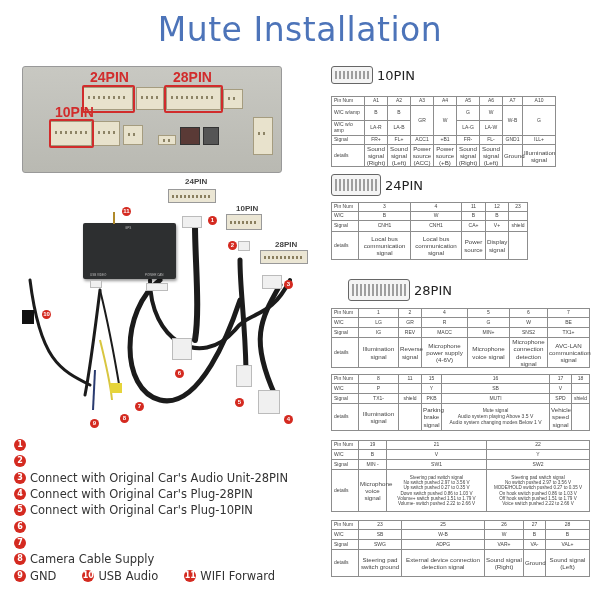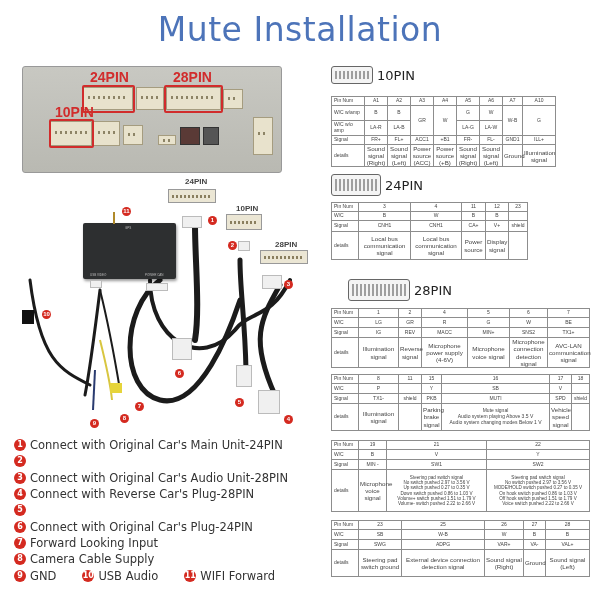--- a/index.html
+++ b/index.html
@@ -127,43 +127,41 @@
 <div class="badge" style="left:235px;top:398px;">5</div>
 <div class="badge" style="left:175px;top:369px;">6</div>
 <div class="badge" style="left:135px;top:402px;">7</div>
 <div class="badge" style="left:120px;top:414px;">8</div>
 <div class="badge" style="left:90px;top:419px;">9</div>
 <div class="badge" style="left:42px;top:310px;">10</div>
 
 <div class="legend">
   <div class="leg-row">
       <span class="num">1</span>
-      <span>Connect with Original Car's Main Unit-24PIN</span>
     </div>
   <div class="leg-row">
       <span class="num">2</span>
     </div>
   <div class="leg-row">
       <span class="num">3</span>
       <span>Connect with Original Car's Audio Unit-28PIN</span>
     </div>
   <div class="leg-row">
       <span class="num">4</span>
-      <span>Connect with Reverse Car's Plug-28PIN</span>
+      <span>Connect with Original Car's Plug-28PIN</span>
     </div>
   <div class="leg-row">
       <span class="num">5</span>
+      <span>Connect with Original Car's Plug-10PIN</span>
     </div>
   <div class="leg-row">
       <span class="num">6</span>
-      <span>Connect with Original Car's Plug-24PIN</span>
     </div>
   <div class="leg-row">
       <span class="num">7</span>
-      <span>Forward Looking Input</span>
     </div>
   <div class="leg-row">
       <span class="num">8</span>
       <span>Camera Cable Supply</span>
     </div>
   <div class="leg-row">
     <span class="item">
         <span class="num">9</span>
         <span>GND</span>
       </span>

